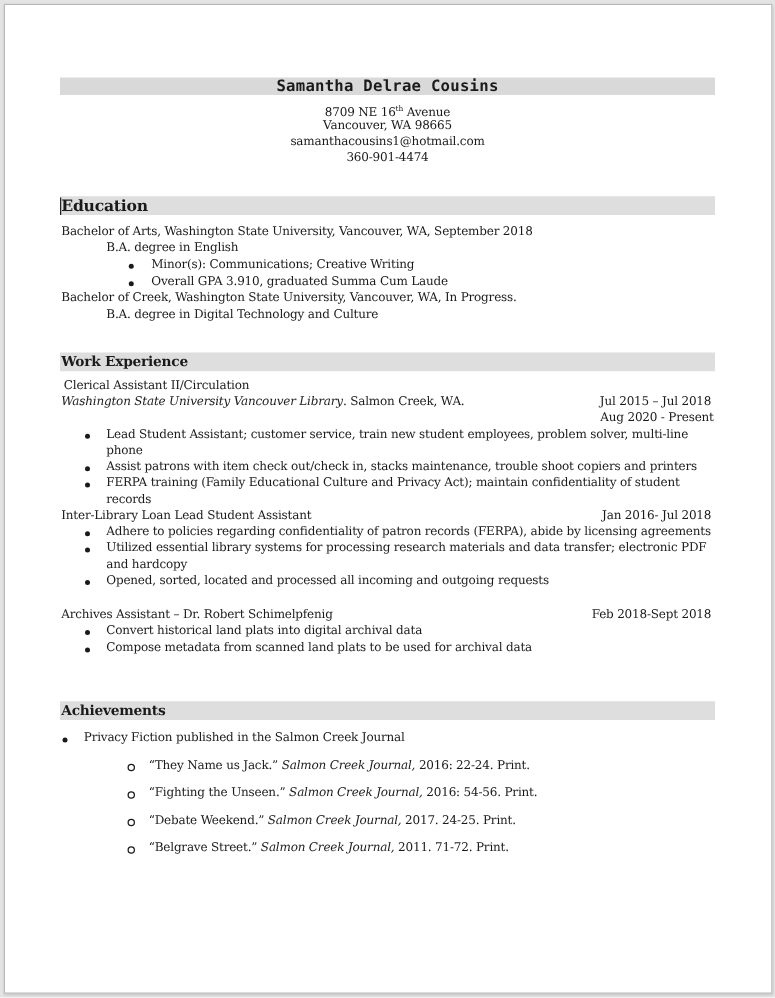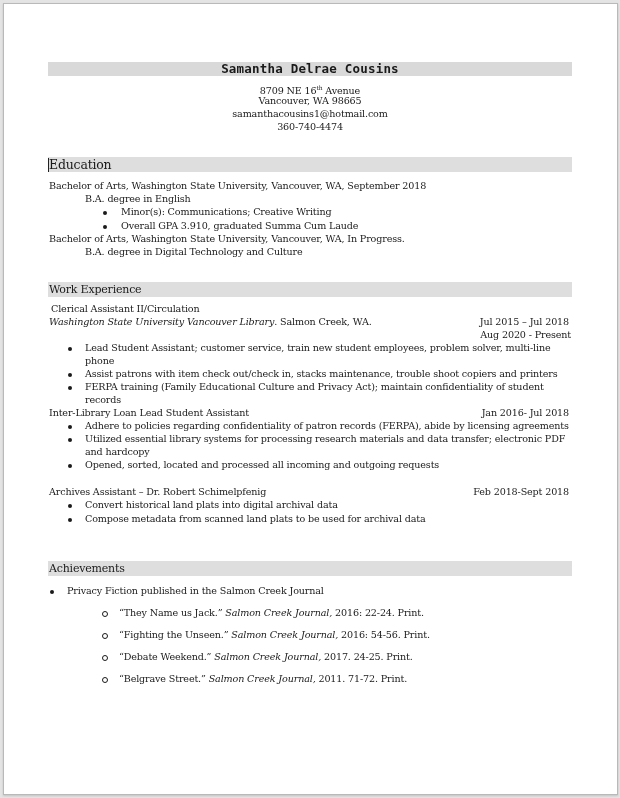--- a/index.html
+++ b/index.html
@@ -25,21 +25,21 @@
   .name {
     position: absolute; left: 48px; top: 61px; width: 524px; text-align: center;
     font-family: "DejaVu Sans Mono", "Liberation Mono", monospace;
     font-weight: bold; font-size: 12.5px; line-height: 16px; letter-spacing: 0.2px;
   }
   .contact { position: absolute; left: 48px; width: 524px; text-align: center; }
   .sec-bar {
     position: absolute; left: 48px; width: 524px; height: 15px; background: #dedede;
   }
   .sec-title {
-    position: absolute; left: 49px; font-weight: normal; font-size: 11px; line-height: 15px;
+    position: absolute; left: 49px; font-weight: bold; font-size: 11px; line-height: 15px;
     letter-spacing: -0.2px;
   }
   .sec-title.big { font-size: 12.5px; }
   .cursor { position: absolute; left: 48px; top: 158px; width: 1px; height: 14px; background: #222; }
   .bullet-dot {
     position: absolute; width: 4px; height: 4px; border-radius: 50%; background: #1a1a1a;
   }
   .bullet-o {
     position: absolute; width: 4px; height: 4px; border-radius: 50%; border: 1px solid #1a1a1a; background: #fff;
   }
@@ -49,32 +49,32 @@
 </head>
 <body>
 
 <div class="page"></div>
 
 <div class="name-bar"></div>
 <div class="name">Samantha Delrae Cousins</div>
 <div class="contact t" style="top:82px"><span>8709 NE 16</span><sup style="font-size:6px">th</sup><span> Avenue</span></div>
 <div class="contact t" style="top:95px">Vancouver, WA 98665</div>
 <div class="contact t" style="top:108px">samanthacousins1@hotmail.com</div>
-<div class="contact t" style="top:121px">360-740-4474</div>
+<div class="contact t" style="top:121px">360-901-4474</div>
 
 <div class="sec-bar" style="top:157px"></div>
 <div class="cursor"></div>
 <div class="sec-title big" style="top:157px">Education</div>
 <div class="abs t" style="left:49px;top:180px">Bachelor of Arts, Washington State University, Vancouver, WA, September 2018</div>
 <div class="abs t" style="left:85px;top:193px">B.A. degree in English</div>
 <div class="bullet-dot" style="left:103px;top:211px"></div>
 <div class="abs t" style="left:121px;top:206px">Minor(s): Communications; Creative Writing</div>
 <div class="bullet-dot" style="left:103px;top:225px"></div>
 <div class="abs t" style="left:121px;top:220px">Overall GPA 3.910, graduated Summa Cum Laude</div>
-<div class="abs t" style="left:49px;top:233px">Bachelor of Arts, Washington State University, Vancouver, WA, In Progress.</div>
+<div class="abs t" style="left:49px;top:233px">Bachelor of Creek, Washington State University, Vancouver, WA, In Progress.</div>
 <div class="abs t" style="left:85px;top:246px">B.A. degree in Digital Technology and Culture</div>
 
 <div class="sec-bar" style="top:282px"></div>
 <div class="sec-title" style="top:282px">Work Experience</div>
 
 <div class="abs t" style="left:51px;top:303px">Clerical Assistant II/Circulation</div>
 <div class="abs t" style="left:49px;top:316px"><i>Washington State University Vancouver Library</i><span>. Salmon Creek, WA.</span></div>
 <div class="right t" style="top:316px">Jul 2015 – Jul 2018</div>
 <div class="right t" style="top:329px;right:49px">Aug 2020 - Present</div>
 <div class="bullet-dot" style="left:68px;top:347px"></div>

